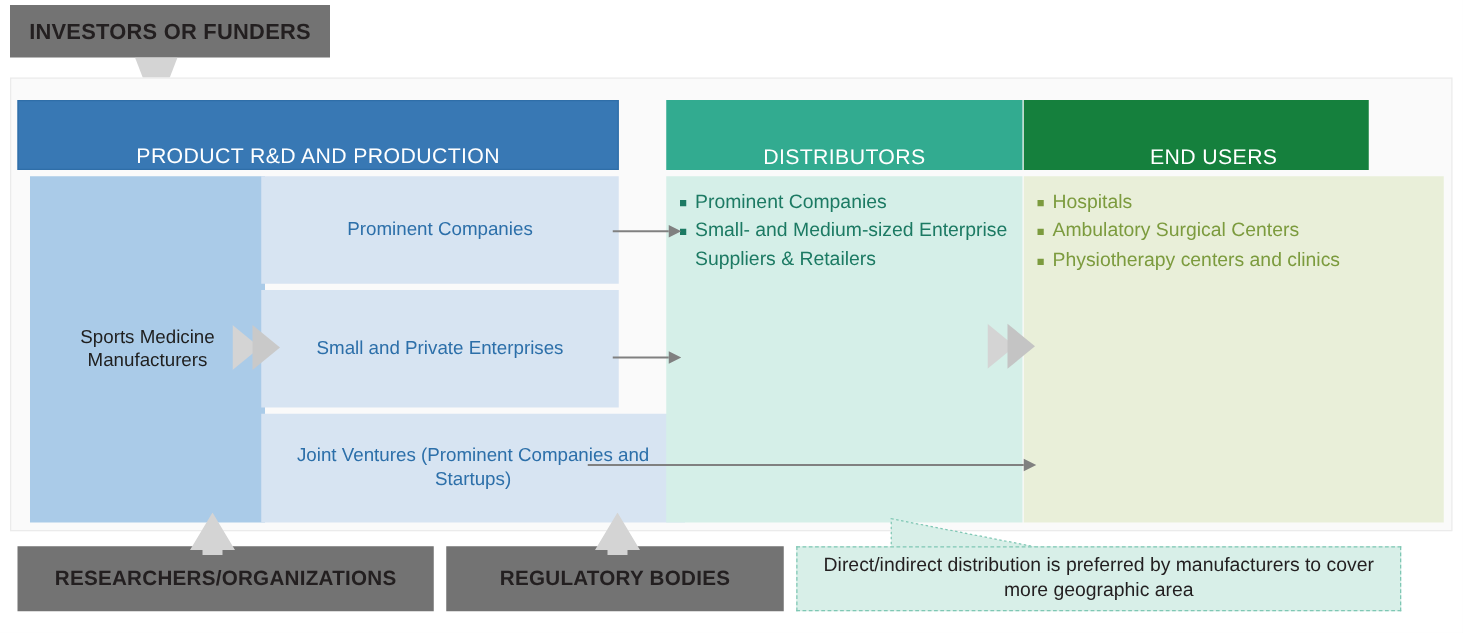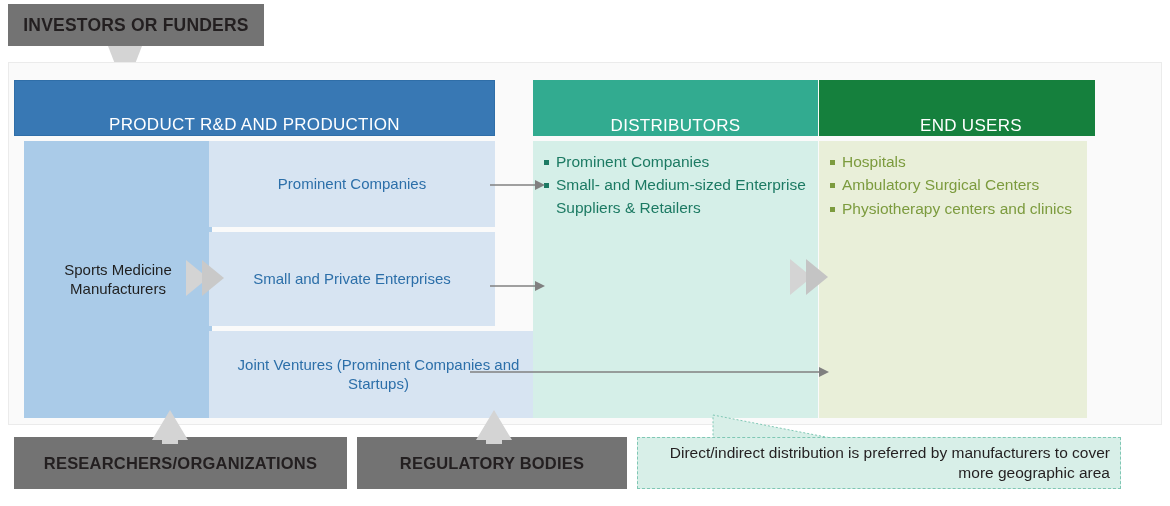--- a/index.html
+++ b/index.html
@@ -82,21 +82,21 @@
   #sub-small     { left: 209px; top: 232px; width: 286px; height: 94px; }
   #sub-jv        { left: 209px; top: 331px; width: 339px; height: 87px; }
 
   
   .list-panel {
     padding: 10px 8px 0 10px;
     font-size: 15.5px;
     line-height: 1.45;
   }
   #body-dist  { left: 533px; top: 141px; width: 285px; height: 277px; background: #d5efe8; color: #1c7a63; }
-  #body-users { left: 819px; top: 141px; width: 268px; height: 277px; background: #e9efd9; color: #7c9b3e; }
+  #body-users { left: 819px; top: 141px; width: 336px; height: 277px; background: #e9efd9; color: #7c9b3e; }
 
   .list-panel ul { list-style: none; margin: 0; padding: 0; }
   .list-panel li {
     position: relative;
     padding-left: 13px;
     margin: 0 0 1px 0;
   }
   .list-panel li::before {
     content: "";
     position: absolute;
@@ -110,21 +110,21 @@
   #tag-researchers { left: 14px;  top: 437px; width: 333px; height: 52px; }
   #tag-regulatory  { left: 357px; top: 437px; width: 270px; height: 52px; }
   .bottom-tag { font-size: 16.5px; font-weight: bold; letter-spacing: .2px; color: #231f20; }
 
   
   #callout {
     left: 637px; top: 437px; width: 484px; height: 52px;
     background: #d8efe8;
     border: 1px dashed #7fc7b4;
     display: flex; align-items: center; justify-content: center;
-    text-align: right;
+    text-align: center;
     font-size: 15.5px;
     line-height: 1.3;
     color: #231f20;
     padding: 0 10px;
   }
   #callout-tail {
     left: 712px; top: 414px; width: 125px; height: 26px;
     pointer-events: none;
   }
 

